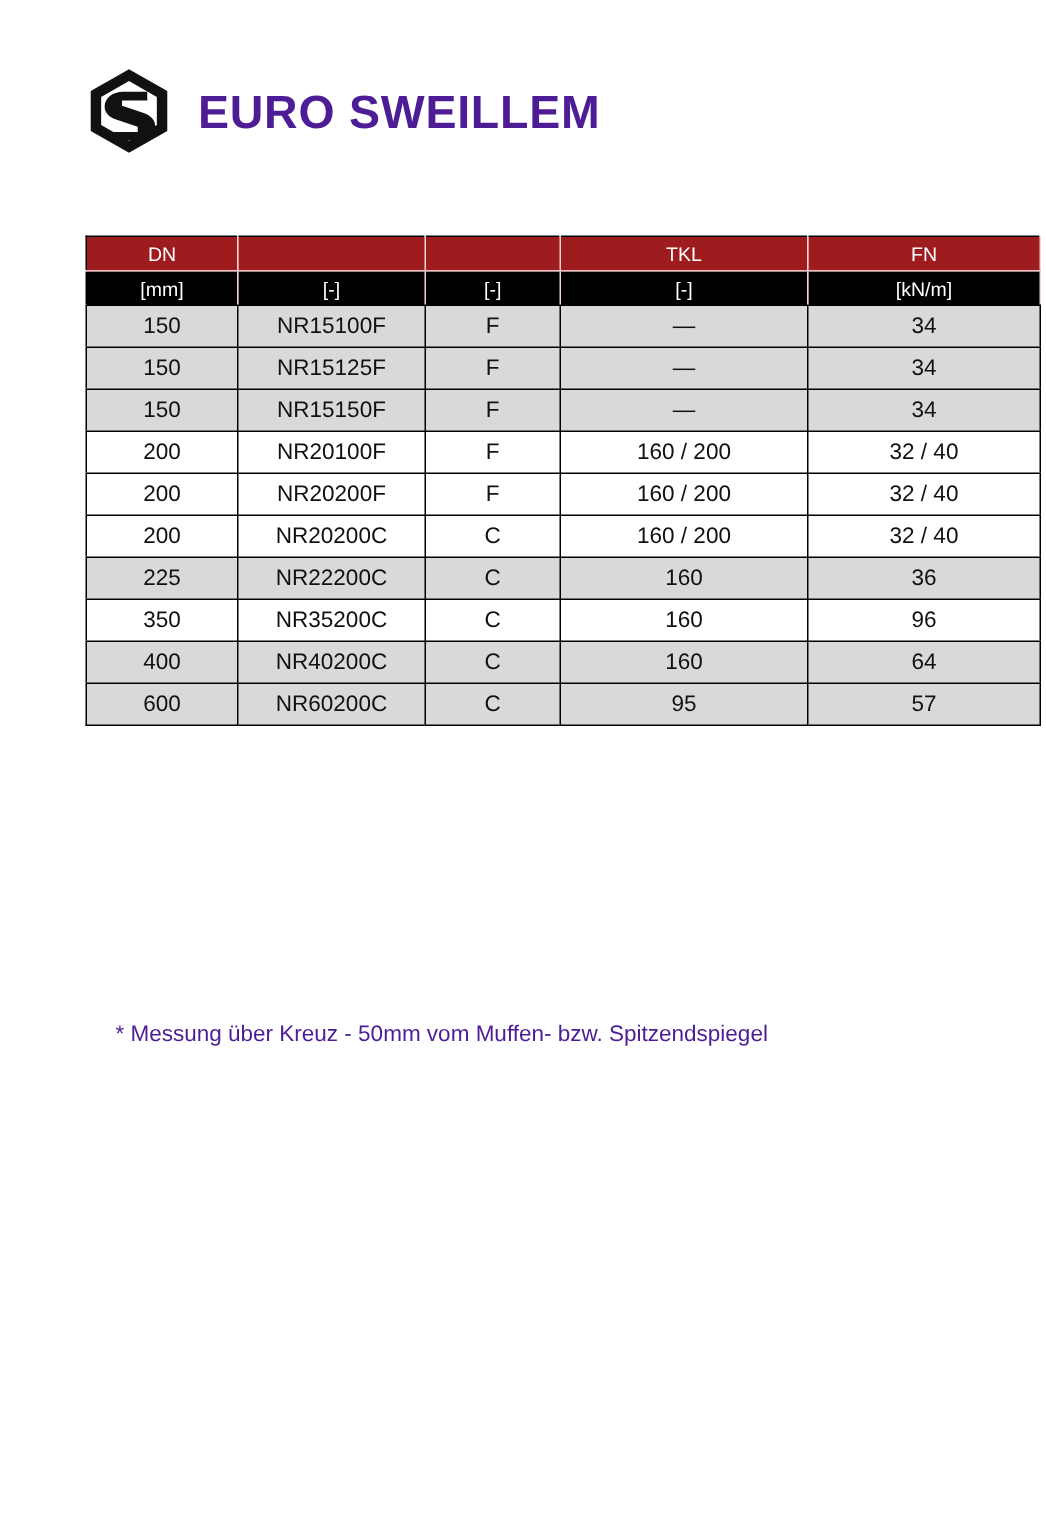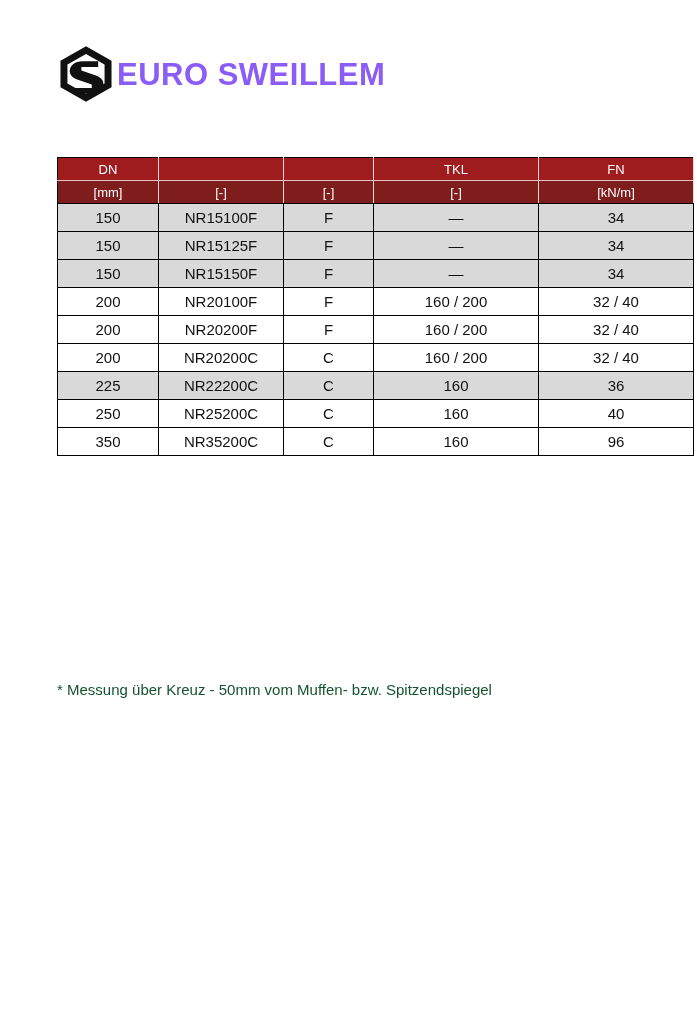--- a/index.html
+++ b/index.html
@@ -29,23 +29,23 @@
     width: 58px;
     height: 58px;
     flex: 0 0 58px;
     display: block;
   }
   .logo-text {
     font-family: "Liberation Sans", sans-serif;
     font-size: 31px;
     font-weight: 600;
     letter-spacing: 0.5px;
-    color: #8b5cf6;
+    color: #4c1d95;
     line-height: 1;
-    margin-left: 2px;
+    margin-left: 17px;
     white-space: nowrap;
   }
 
   
   .spec-table-wrap {
     position: absolute;
     left: 57px;
     top: 157px;
     width: 636px;
   }
@@ -83,21 +83,21 @@
     font-weight: normal;
     height: 22px;
     text-align: center;
     vertical-align: middle;
     padding: 0 12px;
     border-right: 1.5px solid #f2d6d6;
     border-bottom: 1.5px solid #e8c4c4;
     white-space: nowrap;
   }
   thead tr.hdr-unit th {
-    background: #7f1d1d;
+    background: #000000;
     color: #ffffff;
     font-size: 13px;
     font-weight: normal;
     height: 22px;
     text-align: center;
     vertical-align: middle;
     padding: 0 2px;
     border-right: 1.5px solid #f2d6d6;
     border-bottom: 1.5px solid #000000;
     white-space: nowrap;
@@ -123,23 +123,24 @@
 
   
   .footnotes {
     position: absolute;
     left: 57px;
     top: 678px;
     width: 620px;
   }
   .footnote {
     font-size: 15px;
-    color: #14532d;
+    color: #4c1d95;
     line-height: 23px;
     white-space: nowrap;
+    margin-left: 20px;
   }
 </style>
 </head>
 <body>
 
 <div class="logo-block">
   <svg class="logo-mark" viewBox="0 0 100 100" aria-hidden="true">
     <path fill="#111111" d="M50 2 L94 27 L94 73 L50 98 L6 73 L6 27 Z
                              M50 15.5 L18 33.8 L18 66.2 L50 84.5 L82 66.2 L82 33.8 Z"></path>
     <path fill="#111111" d="M71 28 L44 28 C30 28 22 36 22 45 C22 52 27 57 36 60 L60 68 L60 74 L27 74 L27 84 L58 84 C72 84 80 76 80 67 C80 60 75 55 66 52 L42 44 L42 38 L71 38 Z"></path>
@@ -217,32 +218,39 @@
           <td>32 / 40</td>
         </tr>
         <tr class="shade">
           <td>225</td>
           <td>NR22200C</td>
           <td>C</td>
           <td>160</td>
           <td>36</td>
         </tr>
         <tr class="plain">
-          <td>250</td>
-          <td>NR25200C</td>
-          <td>C</td>
-          <td>160</td>
-          <td>40</td>
-        </tr>
-        <tr class="plain">
           <td>350</td>
           <td>NR35200C</td>
           <td>C</td>
           <td>160</td>
           <td>96</td>
+        </tr>
+        <tr class="shade">
+          <td>400</td>
+          <td>NR40200C</td>
+          <td>C</td>
+          <td>160</td>
+          <td>64</td>
+        </tr>
+        <tr class="shade">
+          <td>600</td>
+          <td>NR60200C</td>
+          <td>C</td>
+          <td>95</td>
+          <td>57</td>
         </tr>
       </tbody>
   </table>
 </div>
 
 <div class="footnotes">
   <div class="footnote">* Messung über Kreuz - 50mm vom Muffen- bzw. Spitzendspiegel</div>
 </div>
 
 </body></html>

